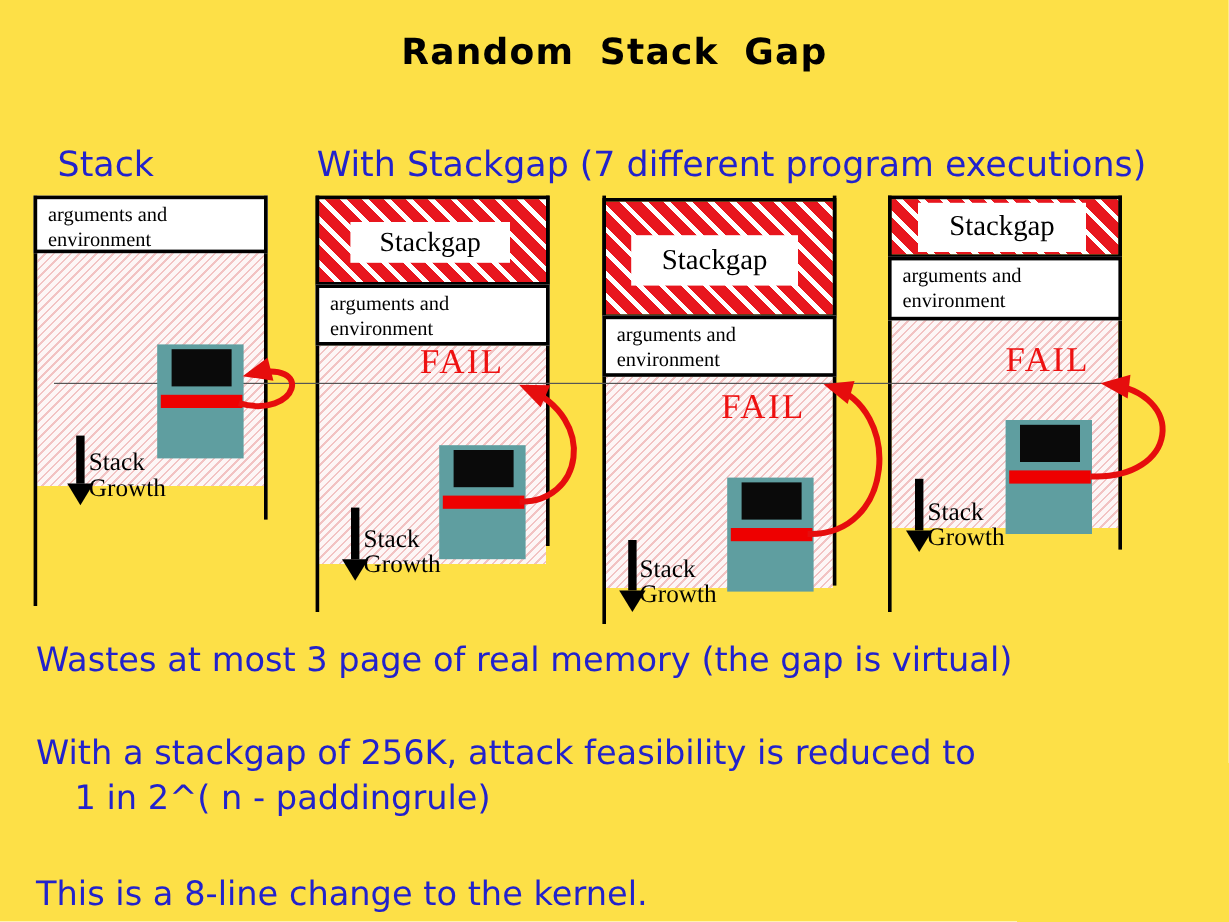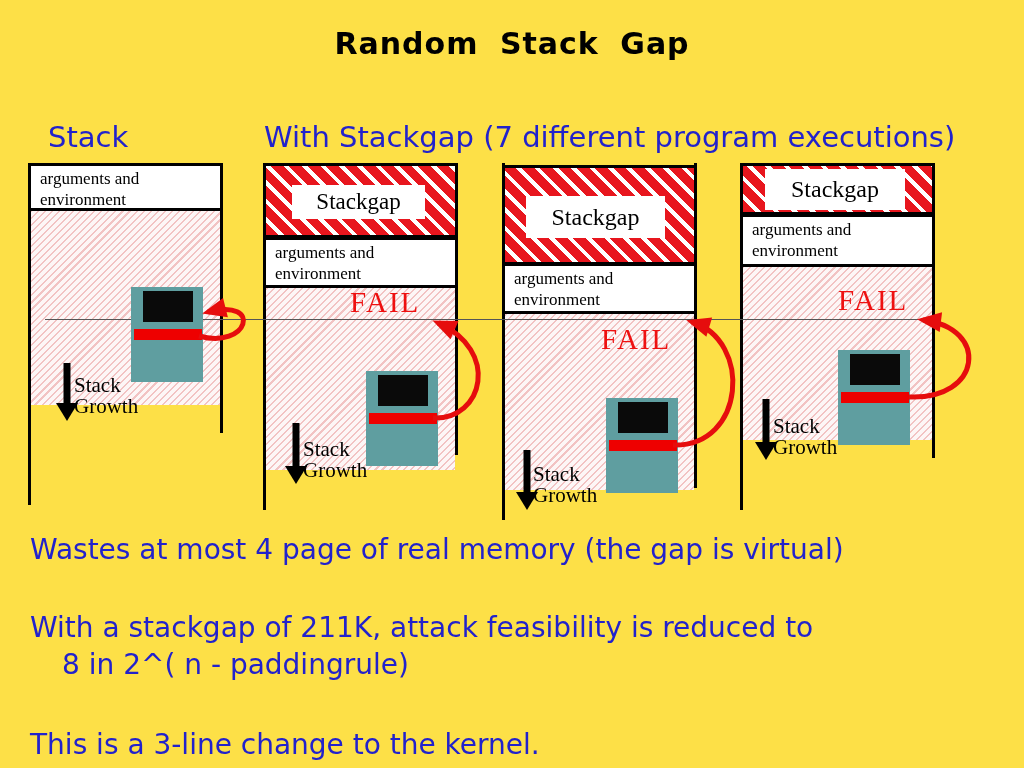--- a/index.html
+++ b/index.html
@@ -148,18 +148,18 @@
     </g>
 
     <g stroke="#e60d0d" stroke-width="5" fill="none">
       <path d="M 199 336 C 248 350, 264 298, 208 312" marker-end="url(#redhead)"></path>
       <path d="M 433 418 C 484 420, 500 350, 438 323" marker-end="url(#redhead)"></path>
       <path d="M 673 445 C 746 447, 752 340, 692 322" marker-end="url(#redhead)"></path>
       <path d="M 909 397 C 982 400, 990 328, 923 320" marker-end="url(#redhead)"></path>
     </g>
   </svg>
 
-  <div class="note" style="left:30px;top:533px">Wastes at most 4 page of real memory (the gap is virtual)</div>
-  <div class="note" style="left:30px;top:611px">With a stackgap of 211K, attack feasibility is reduced to</div>
-  <div class="note" style="left:62px;top:648px">8 in 2^( n - paddingrule)</div>
-  <div class="note" style="left:30px;top:728px">This is a 3-line change to the kernel.</div>
+  <div class="note" style="left:30px;top:533px">Wastes at most 3 page of real memory (the gap is virtual)</div>
+  <div class="note" style="left:30px;top:611px">With a stackgap of 256K, attack feasibility is reduced to</div>
+  <div class="note" style="left:62px;top:648px">1 in 2^( n - paddingrule)</div>
+  <div class="note" style="left:30px;top:728px">This is a 8-line change to the kernel.</div>
 
 </div>
 
 </body></html>

